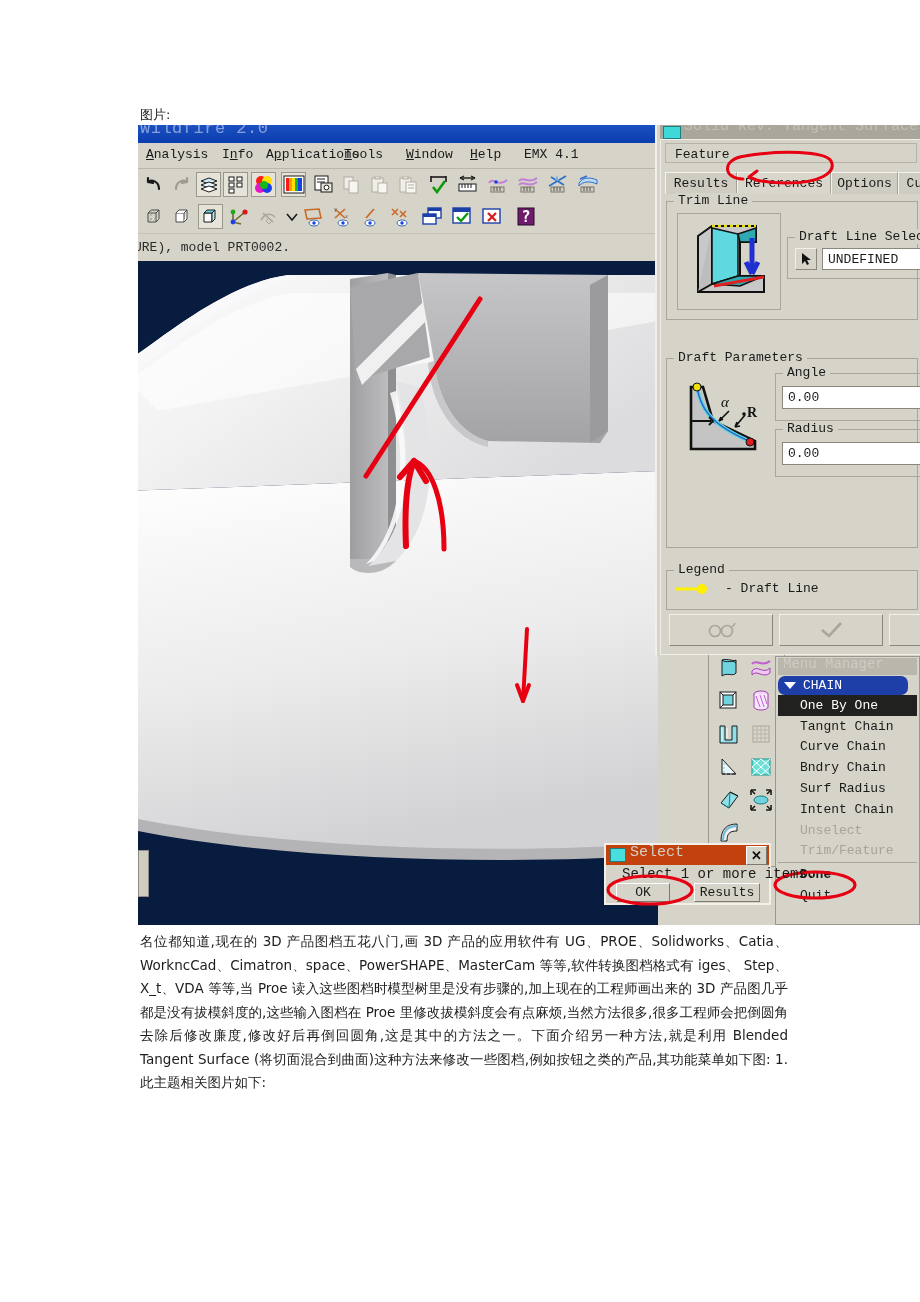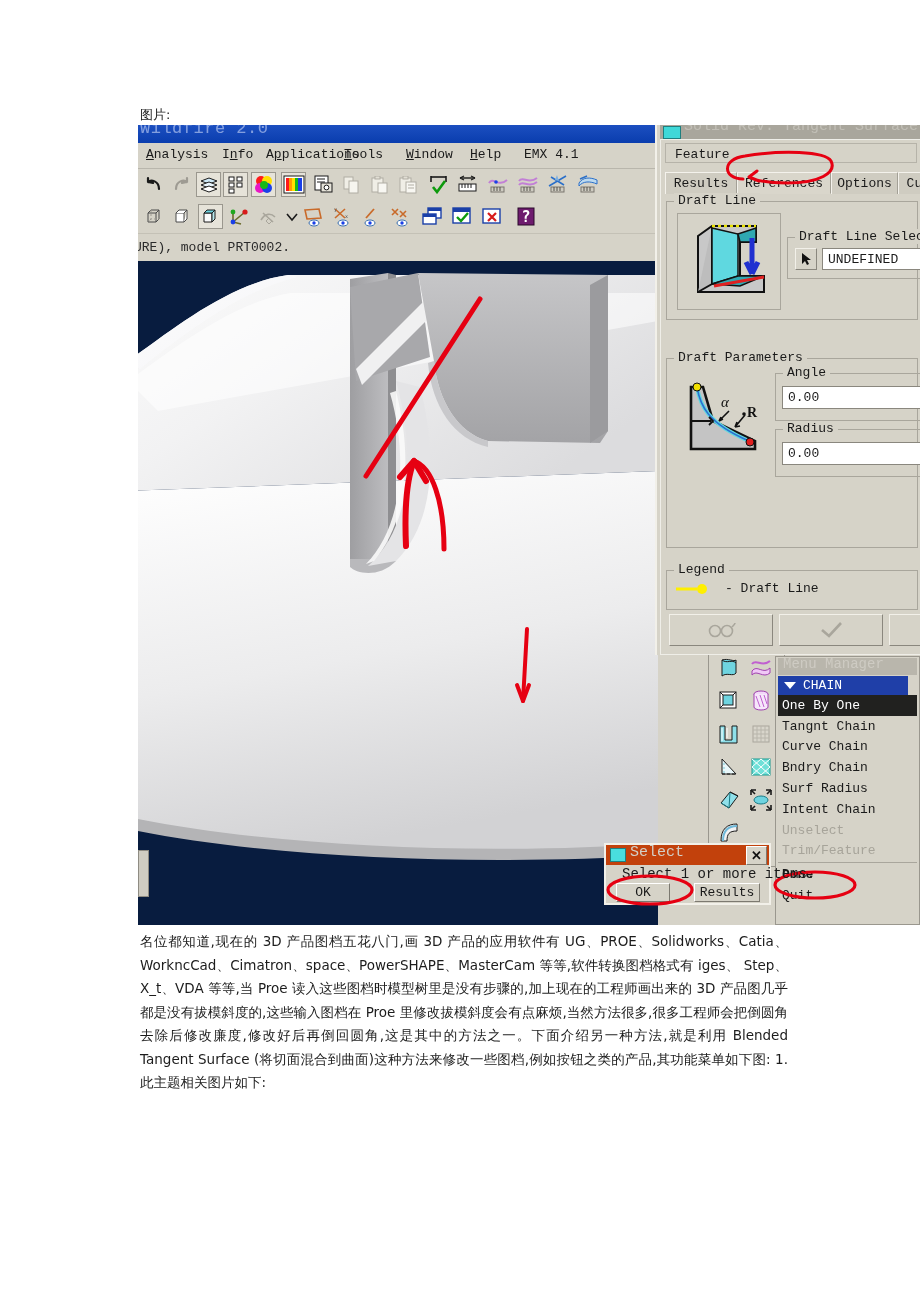--- a/index.html
+++ b/index.html
@@ -147,33 +147,33 @@
   }
   #mm-title{
     position:absolute;left:2px;top:1px;width:139px;height:17px;background:#b9b6ac;
   }
   #mm-title span{
     position:absolute;left:5px;top:-2px;font-family:"Liberation Mono",monospace;font-size:14px;
     color:#cecbc3;white-space:nowrap;
   }
   #mm-head{
     position:absolute;left:2px;top:19px;width:130px;height:19px;background:#1f3fa8;
-    display:flex;align-items:center;
+    display:flex;align-items:center;border-radius:7px;
   }
   #mm-head .tri{
     width:0;height:0;border-left:6px solid transparent;border-right:6px solid transparent;
     border-top:7px solid #ffffff;margin-left:6px;
   }
   #mm-head span{
     font-family:"Liberation Mono",monospace;font-size:13px;color:#ffffff;margin-left:7px;
   }
   #mm-list{position:absolute;left:2px;top:38px;width:139px;}
   .mm-item{
     height:20.8px;font-family:"Liberation Mono",monospace;font-size:13px;color:#1a1a1a;
-    display:flex;align-items:center;padding-left:4px;box-sizing:border-box;
+    display:flex;align-items:center;padding-left:22px;box-sizing:border-box;
   }
   .mm-item.sel{background:#21211f;color:#ffffff;}
   .mm-item.dim{color:#a7a49a;}
   .mm-item.bold{font-weight:bold;}
   .mm-sep{height:1px;background:#a9a69c;margin:1px 0;}
 
   
   #select-dialog{
     position:absolute;left:466px;top:718px;width:167px;height:62px;background:#d6d3c8;
     border:2px solid #f2f0e9;box-sizing:border-box;
@@ -638,21 +638,21 @@
       </div>
 
       <div id="fd-tabs">
         <div class="fd-tab" style="left:0px;width:72px;">Results</div>
         <div class="fd-tab active" style="left:72px;width:94px;">References</div>
         <div class="fd-tab" style="left:166px;width:67px;">Options</div>
         <div class="fd-tab" style="left:233px;width:64px;">Curves</div>
       </div>
 
       <div class="group" style="left:5px;top:61px;width:252px;height:119px;">
-        <div class="glabel">Draft Line</div>
+        <div class="glabel">Trim Line</div>
         <div style="position:absolute;left:10px;top:11px;width:102px;height:95px;background:#d6d3c8;border:1px solid #a9a69c;">
           <svg width="100" height="93" viewBox="0 0 100 93">
             <path d="M20 22 L34 12 L78 12 L78 28 L62 28 L62 62 L86 62 L86 78 L20 78 Z" fill="#c8c8c8" stroke="#111" stroke-width="2"></path>
             <path d="M34 12 L34 70 L20 78" fill="#bdbdbd" stroke="#111" stroke-width="2"></path>
             <path d="M34 14 L34 70 L60 62 L60 20 Z" fill="#5fd8e0" stroke="#111" stroke-width="1.5"></path>
             <path d="M60 20 L78 14 L78 28 L62 28 Z" fill="#2fa8b2" stroke="#111" stroke-width="1.5"></path>
             <path d="M34 70 L60 62 L86 62 L62 72 Z" fill="#2fa8b2" stroke="#111" stroke-width="1.5"></path>
             <path d="M34 12 L78 12" stroke="#e8e000" stroke-width="2.5" stroke-dasharray="3 3"></path>
             <path d="M36 72 L86 63" stroke="#e02020" stroke-width="3"></path>
             <path d="M74 24 L74 56 M74 60 L68 48 M74 60 L80 48" stroke="#2030d0" stroke-width="5" fill="none"></path>

